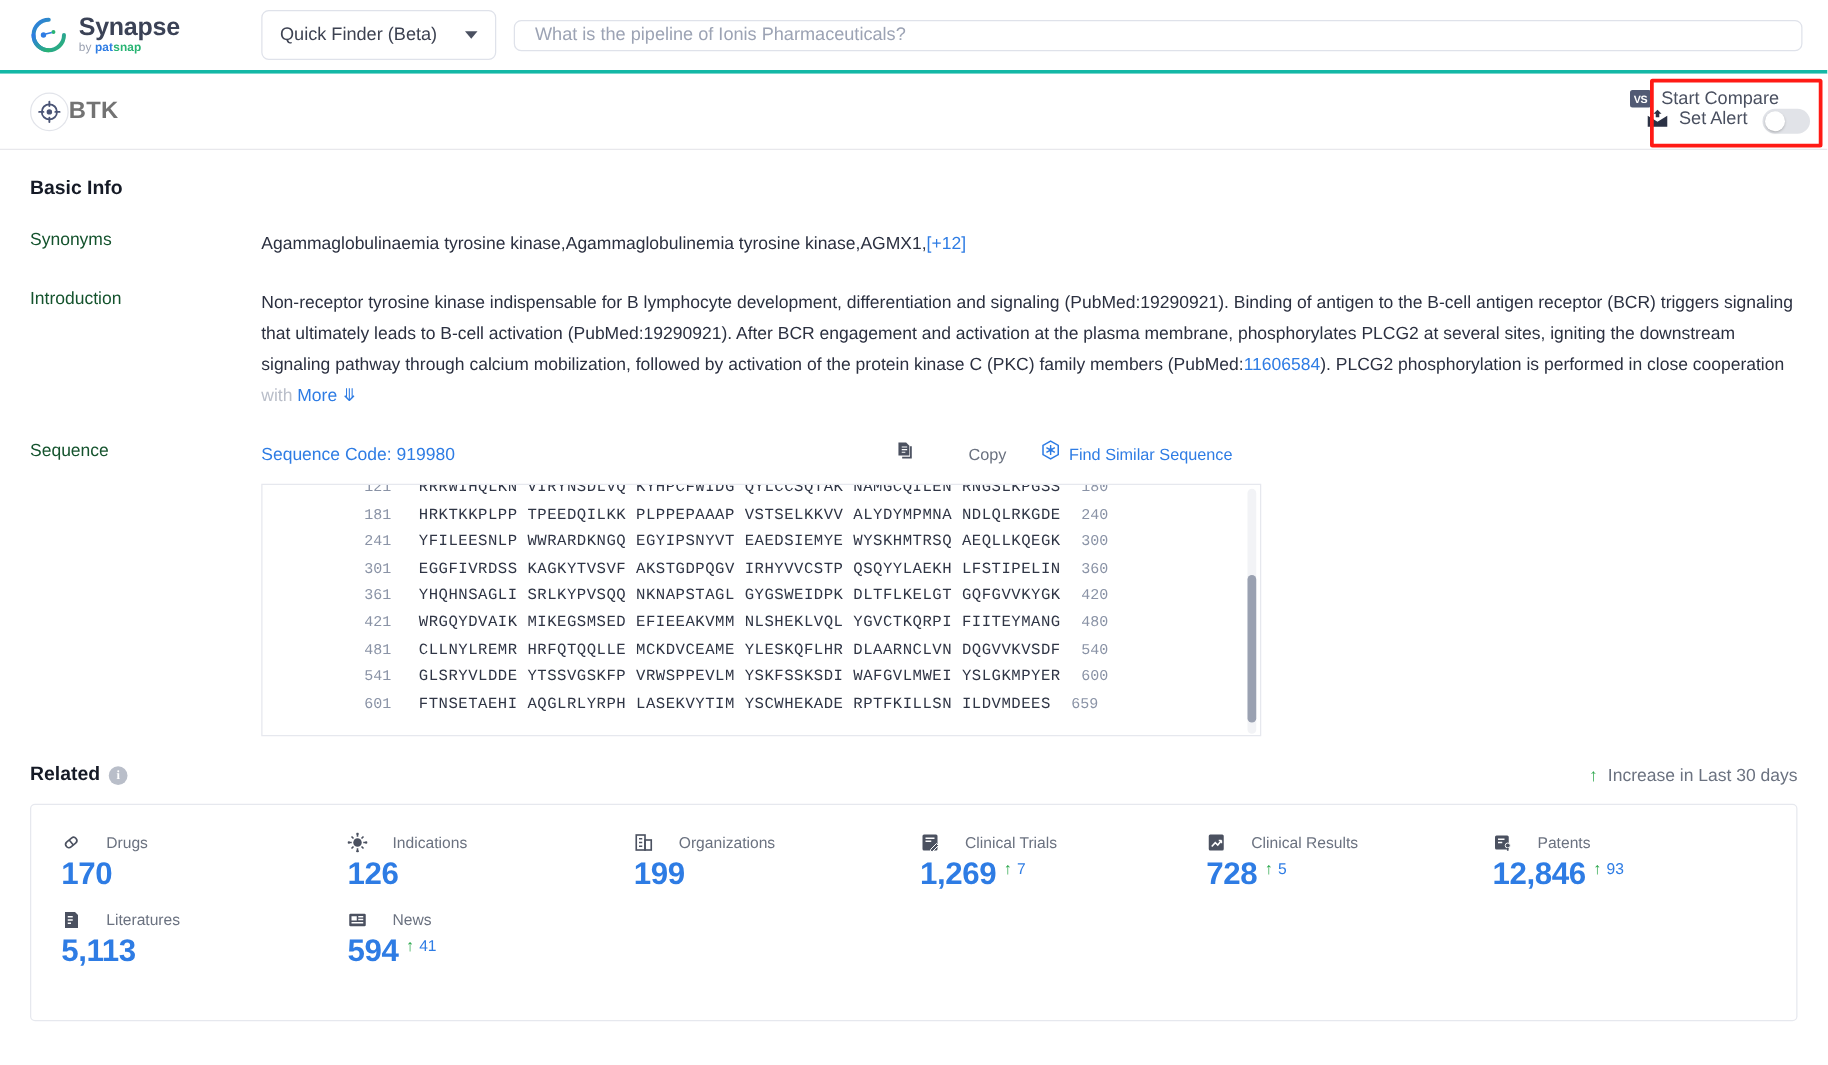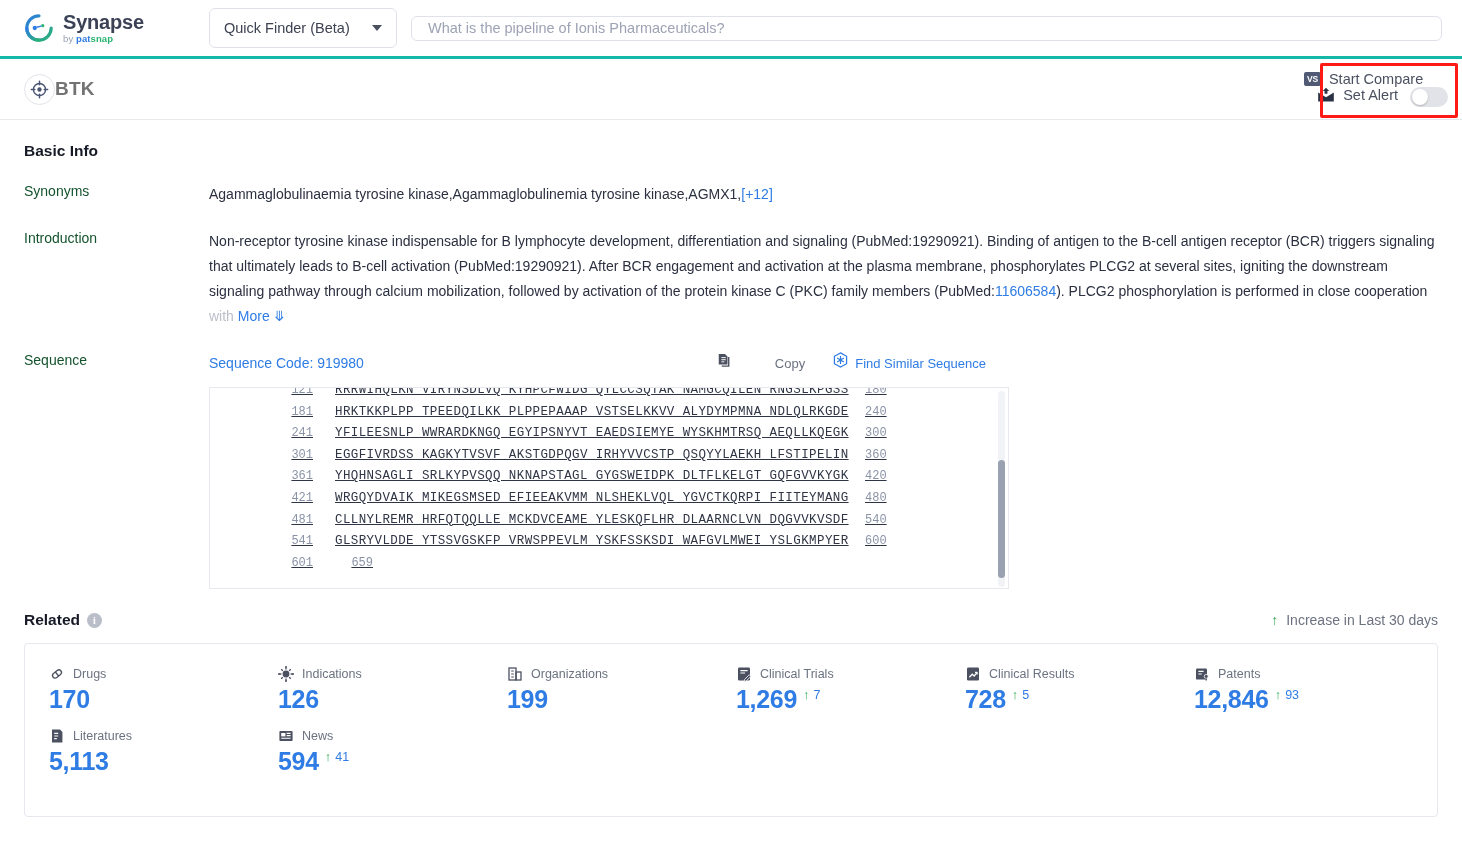--- a/index.html
+++ b/index.html
@@ -118,21 +118,21 @@
     width:800px; height:202px;
     border:1px solid #e6e8ee; background:#fff;
     position:relative; overflow:hidden;
   }
   .seq-inner{
     position:absolute; left:0; right:0; top:-14px;
     padding:6px 0 6px 0;
     font-family:"Liberation Mono", monospace;
     font-size:12.5px; line-height:21.6px; color:#2f3545;
   }
-  .seq-line{ display:flex; align-items:flex-start;text-decoration:underline; }
+  .seq-line{ display:flex; align-items:flex-start; }
   .seq-no{ width:125px; flex:0 0 125px; text-align:right; color:#8a93a6; font-size:12px; padding-right:22px;}
   .seq-dat{ letter-spacing:.4px; white-space:pre; }
   .seq-end{ width:100px; flex:0 0 100px; text-align:right; color:#8a93a6; font-size:12px; padding-right:62px;}
   .seq-scroll{
     position:absolute; right:3px; top:3px; width:7px; height:196px;
     background:#f2f3f6; border-radius:4px;
   }
   .seq-thumb{
     position:absolute; right:3px; top:72px; width:7px; height:118px;
     background:#9aa1b1; border-radius:4px;
@@ -142,21 +142,21 @@
   .related-head{ display:flex; align-items:center; margin-top:22px;}
   .legend{ margin-left:auto; display:flex;align-items:center;gap:8px;font-size:14px;color:#6b7280;}
   .uparrow{ color:#2fa94f; font-size:14px; font-weight:700; line-height:1;}
 
   .cards{
     margin-top:14px; border:1px solid #e6e8ee; border-radius:4px;
     padding:22px 0 26px 0; width:1414px;
   }
   .card-grid{ display:flex; flex-wrap:wrap; }
   .card{ width:229px; padding-left:24px; margin-bottom:16px; }
-  .card-top{ display:flex; align-items:center; gap:8px; }
+  .card-top{ display:flex; align-items:center; gap:20px; }
   .card-lbl{ font-size:12.5px; color:#6b7280; }
   .card-val{ display:flex; align-items:flex-start; gap:6px; margin-top:5px;}
   .card-num{ font-size:25px; font-weight:700; color:#2e7ce4; letter-spacing:-.3px; line-height:1;}
   .delta{ display:flex; align-items:flex-start; gap:4px; padding-top:1px;}
   .delta .d-arrow{ color:#2fa94f; font-size:13px; font-weight:700; line-height:1.1;}
   .delta .d-num{ color:#2e7ce4; font-size:12.5px; line-height:1.2;}
   .ic{ width:16px;height:16px; flex:0 0 16px; display:block; }
 </style>
 </head>
 <body>
@@ -309,20 +309,21 @@
             <span class="seq-dat">CLLNYLREMR HRFQTQQLLE MCKDVCEAME YLESKQFLHR DLAARNCLVN DQGVVKVSDF</span>
             <span class="seq-end">540</span>
           </div>
           <div class="seq-line">
             <span class="seq-no">541</span>
             <span class="seq-dat">GLSRYVLDDE YTSSVGSKFP VRWSPPEVLM YSKFSSKSDI WAFGVLMWEI YSLGKMPYER</span>
             <span class="seq-end">600</span>
           </div>
           <div class="seq-line">
             <span class="seq-no">601</span>
+            <span class="seq-dat">FTNSETAEHI AQGLRLYRPH LASEKVYTIM YSCWHEKADE RPTFKILLSN ILDVMDEES</span>
             <span class="seq-end">659</span>
           </div>
         </div>
         <div class="seq-scroll"></div>
         <div class="seq-thumb"></div>
       </div>
 
     </div>
   </div>
 

